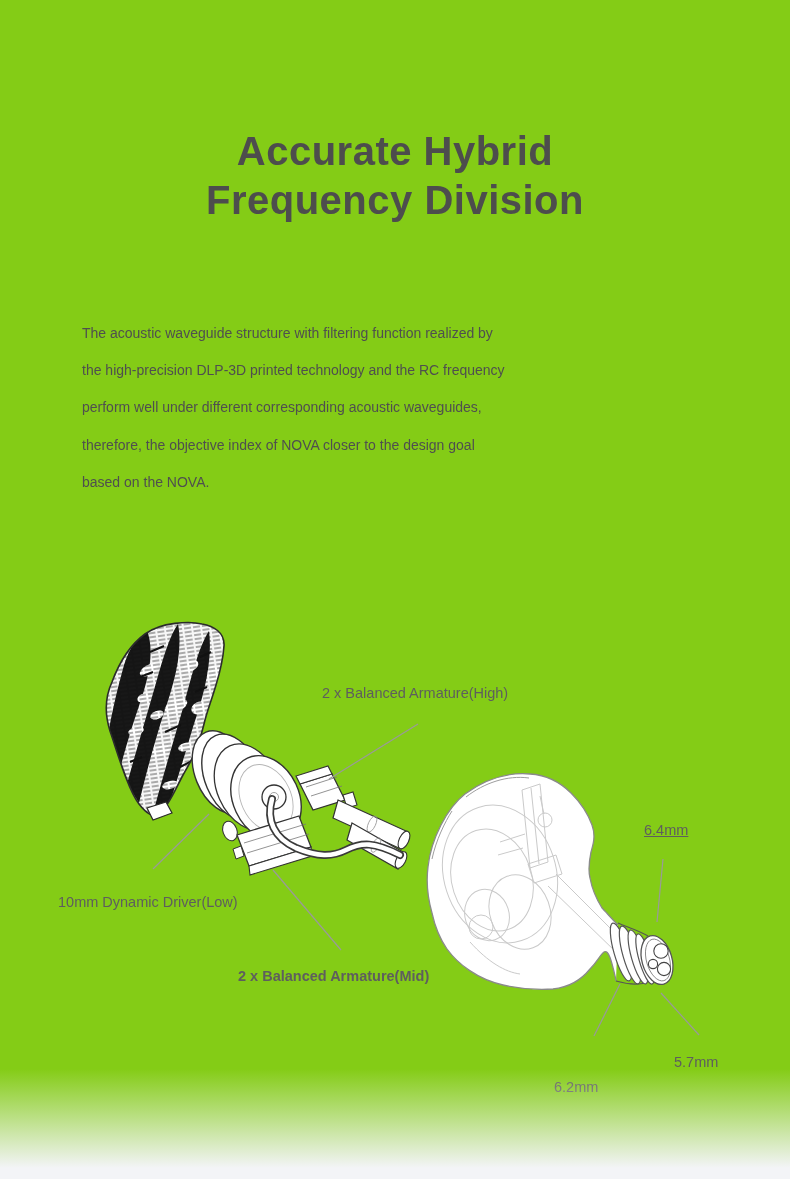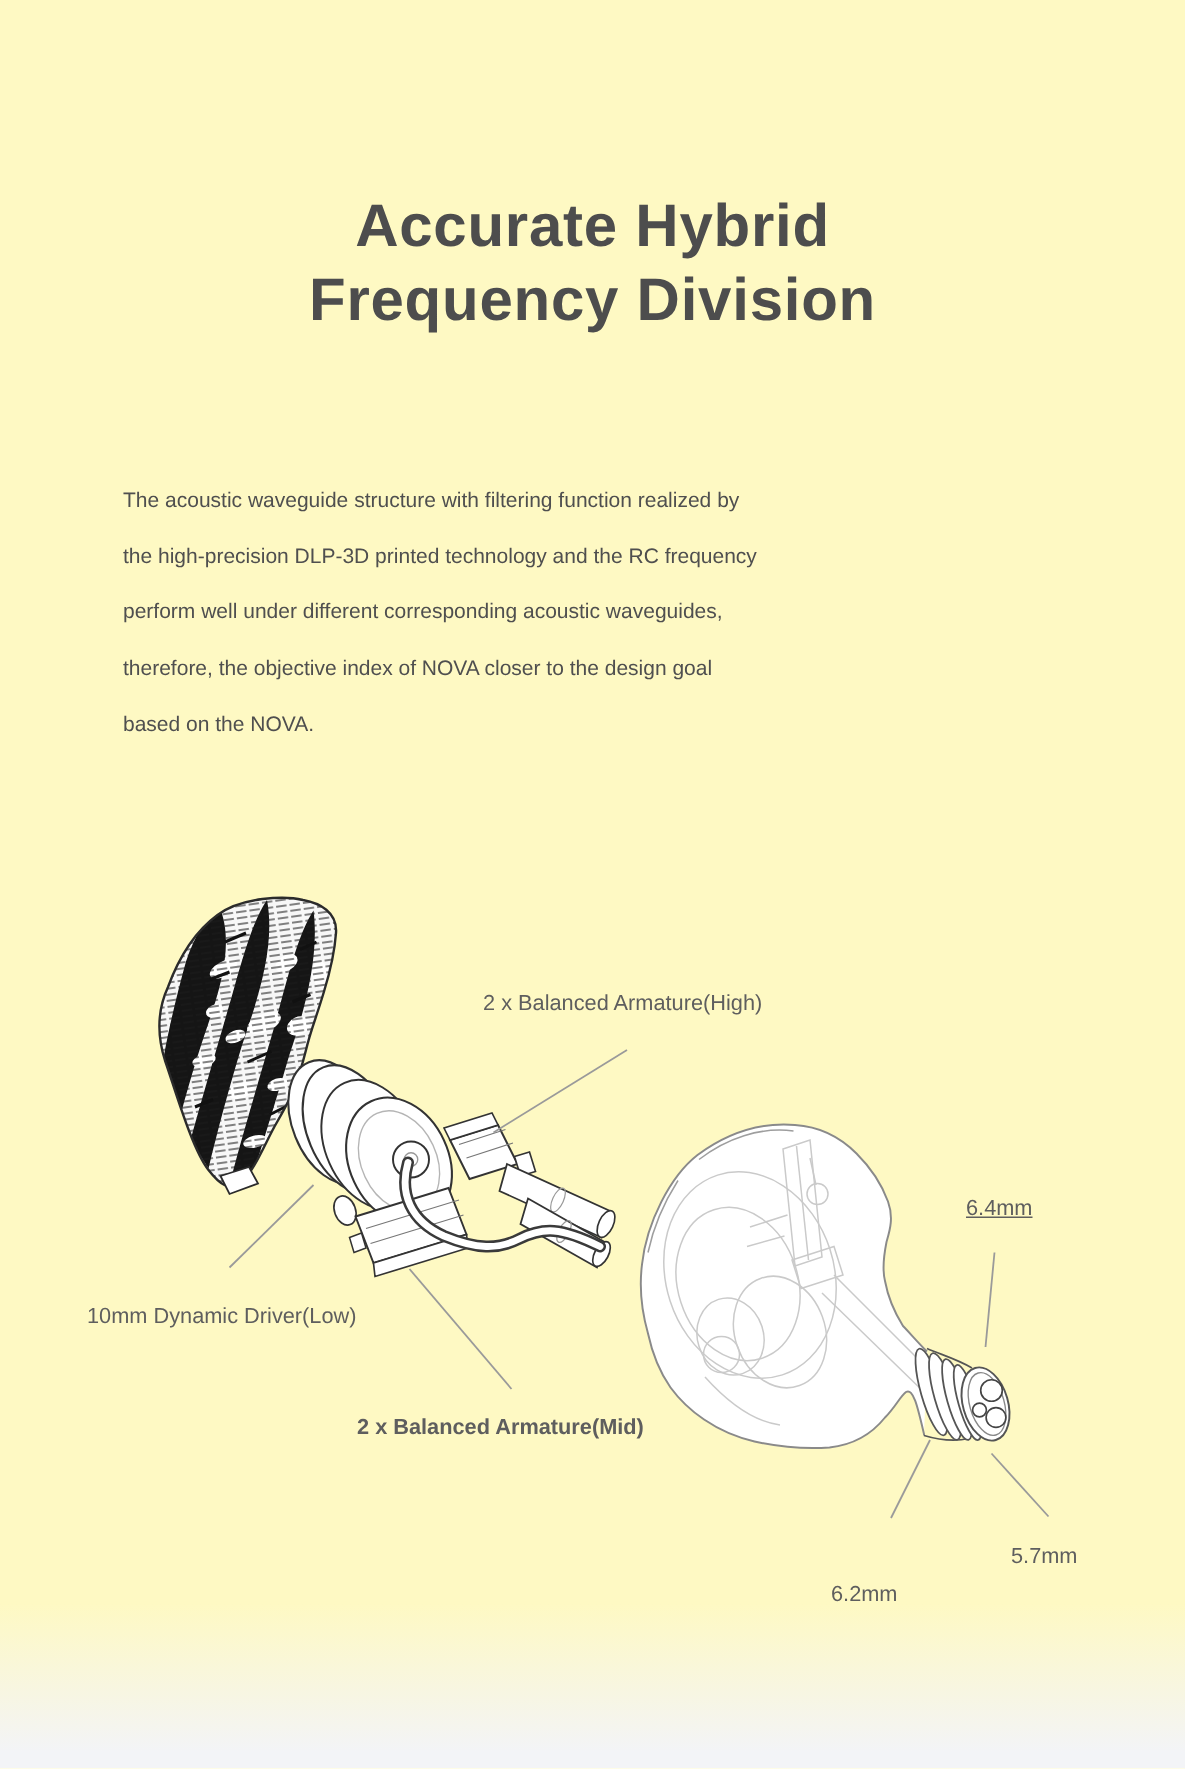--- a/index.html
+++ b/index.html
@@ -1,35 +1,35 @@
 <!DOCTYPE html>
 <html><head>
 <meta charset="utf-8">
 <style>
   html,body{margin:0;padding:0;background:#ffffff;}
   .page{
     position:relative;
     width:790px;height:1179px;
-    background:#fef9c3;
+    background:#84cc16;
     font-family:"Liberation Sans", sans-serif;
     overflow:hidden;
   }
   .title{
     position:absolute;top:127px;left:0;width:790px;
     text-align:center;
     font-size:40px;font-weight:700;line-height:49px;
     color:#4d4d4d;letter-spacing:0.5px;
   }
   .paragraph{
     position:absolute;top:315px;left:82px;
     color:#4f4f4f;font-size:14px;line-height:37.2px;
   }
   .para-line{white-space:nowrap;}
   .diagram{
-    position:absolute;top:588px;left:0;width:790px;height:480px;
+    position:absolute;top:612px;left:0;width:790px;height:480px;
   }
   .diagram svg{position:absolute;top:0;left:0;}
   .dlabel{
     position:absolute;
     font-size:14.5px;color:#5e5e5e;line-height:18px;
     white-space:nowrap;
   }
   .lbl-high{left:322px;top:72px;}
   .lbl-low{left:58px;top:281px;}
   .lbl-mid{left:238px;top:355px;font-weight:bold;}

